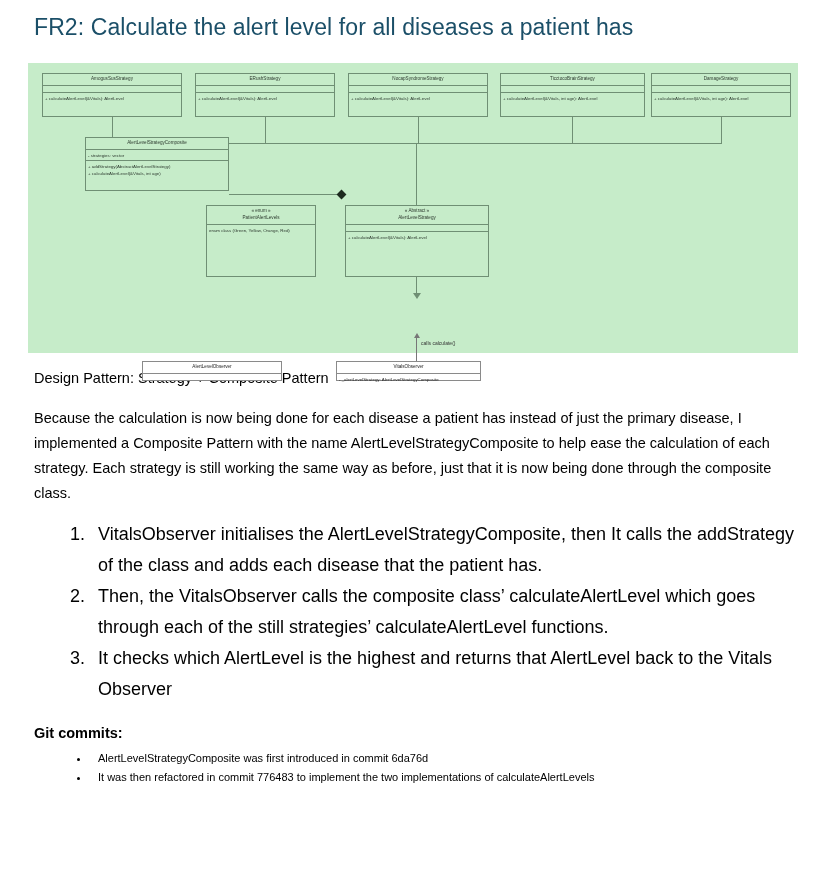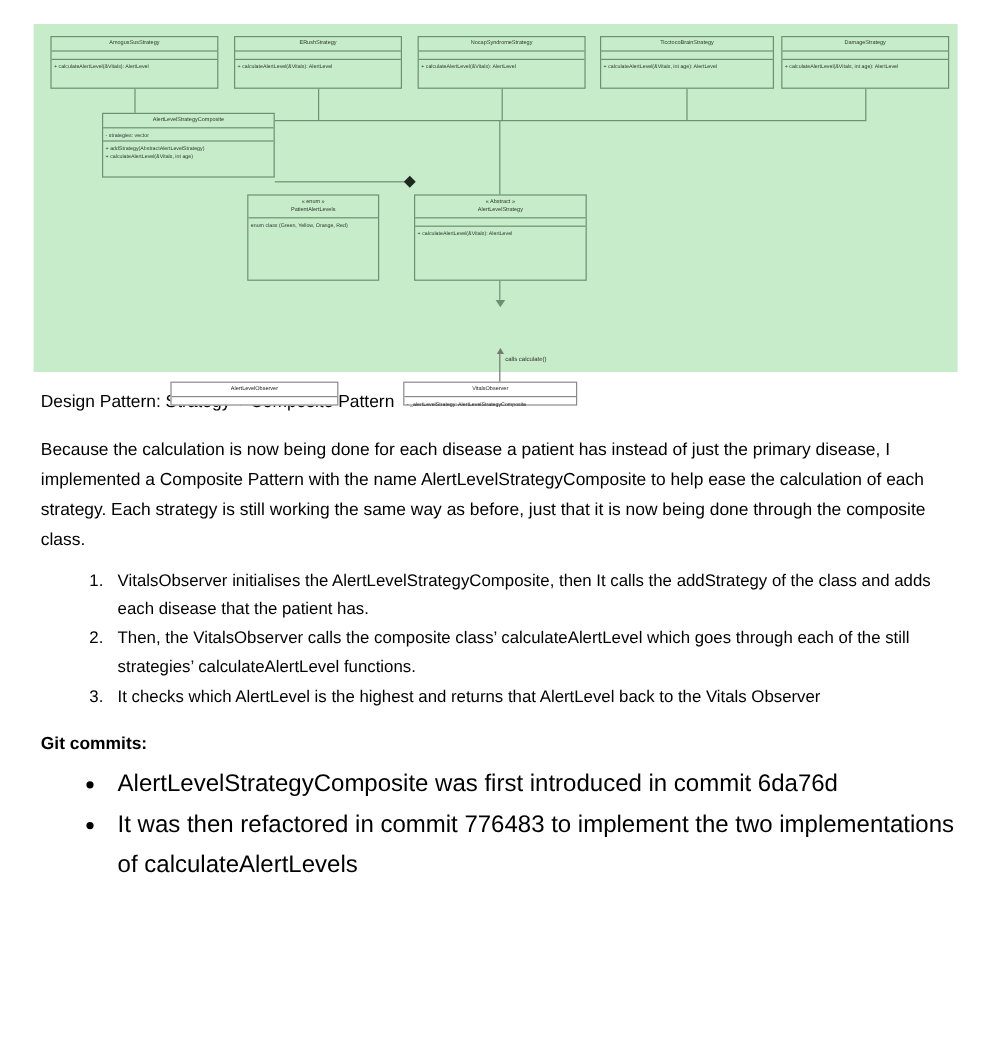--- a/index.html
+++ b/index.html
@@ -143,47 +143,48 @@
     text-align: left;
   }
 
   .sub-head {
     font-size: 14.5px;
     font-weight: 700;
     margin: 20px 0 0 6px;
   }
 
   ol.steps {
-    margin: 8px 0 0 0;
+    margin: 13px 0 0 0;
     padding-left: 62px;
-    font-size: 14px;
+    font-size: 18px;
     line-height: 1.72;
   }
   ol.steps li {
     padding-left: 8px;
     margin-bottom: 0px;
     max-width: 720px;
   }
   ul.commits {
     margin: 8px 0 0 0;
     padding-left: 62px;
-    font-size: 20px;
+    font-size: 11px;
     line-height: 1.72;
     list-style: disc;
   }
   ul.commits li {
     padding-left: 8px;
     max-width: 720px;
   }
 </style>
 </head>
 <body>
 
 <div class="page">
 
+  <h1 class="doc-title">FR2: Calculate the alert level for all diseases a patient has</h1>
 
   <div class="diagram">
 
     <div class="uml-box" style="left:14px; top:10px; width:140px; height:44px;">
       <div class="uml-head">AmogusSusStrategy</div>
       <div class="uml-sep"></div>
       <div class="uml-body">+ calculateAlertLevel(&amp;Vitals): AlertLevel</div>
     </div>
 
     <div class="uml-box" style="left:167px; top:10px; width:140px; height:44px;">

